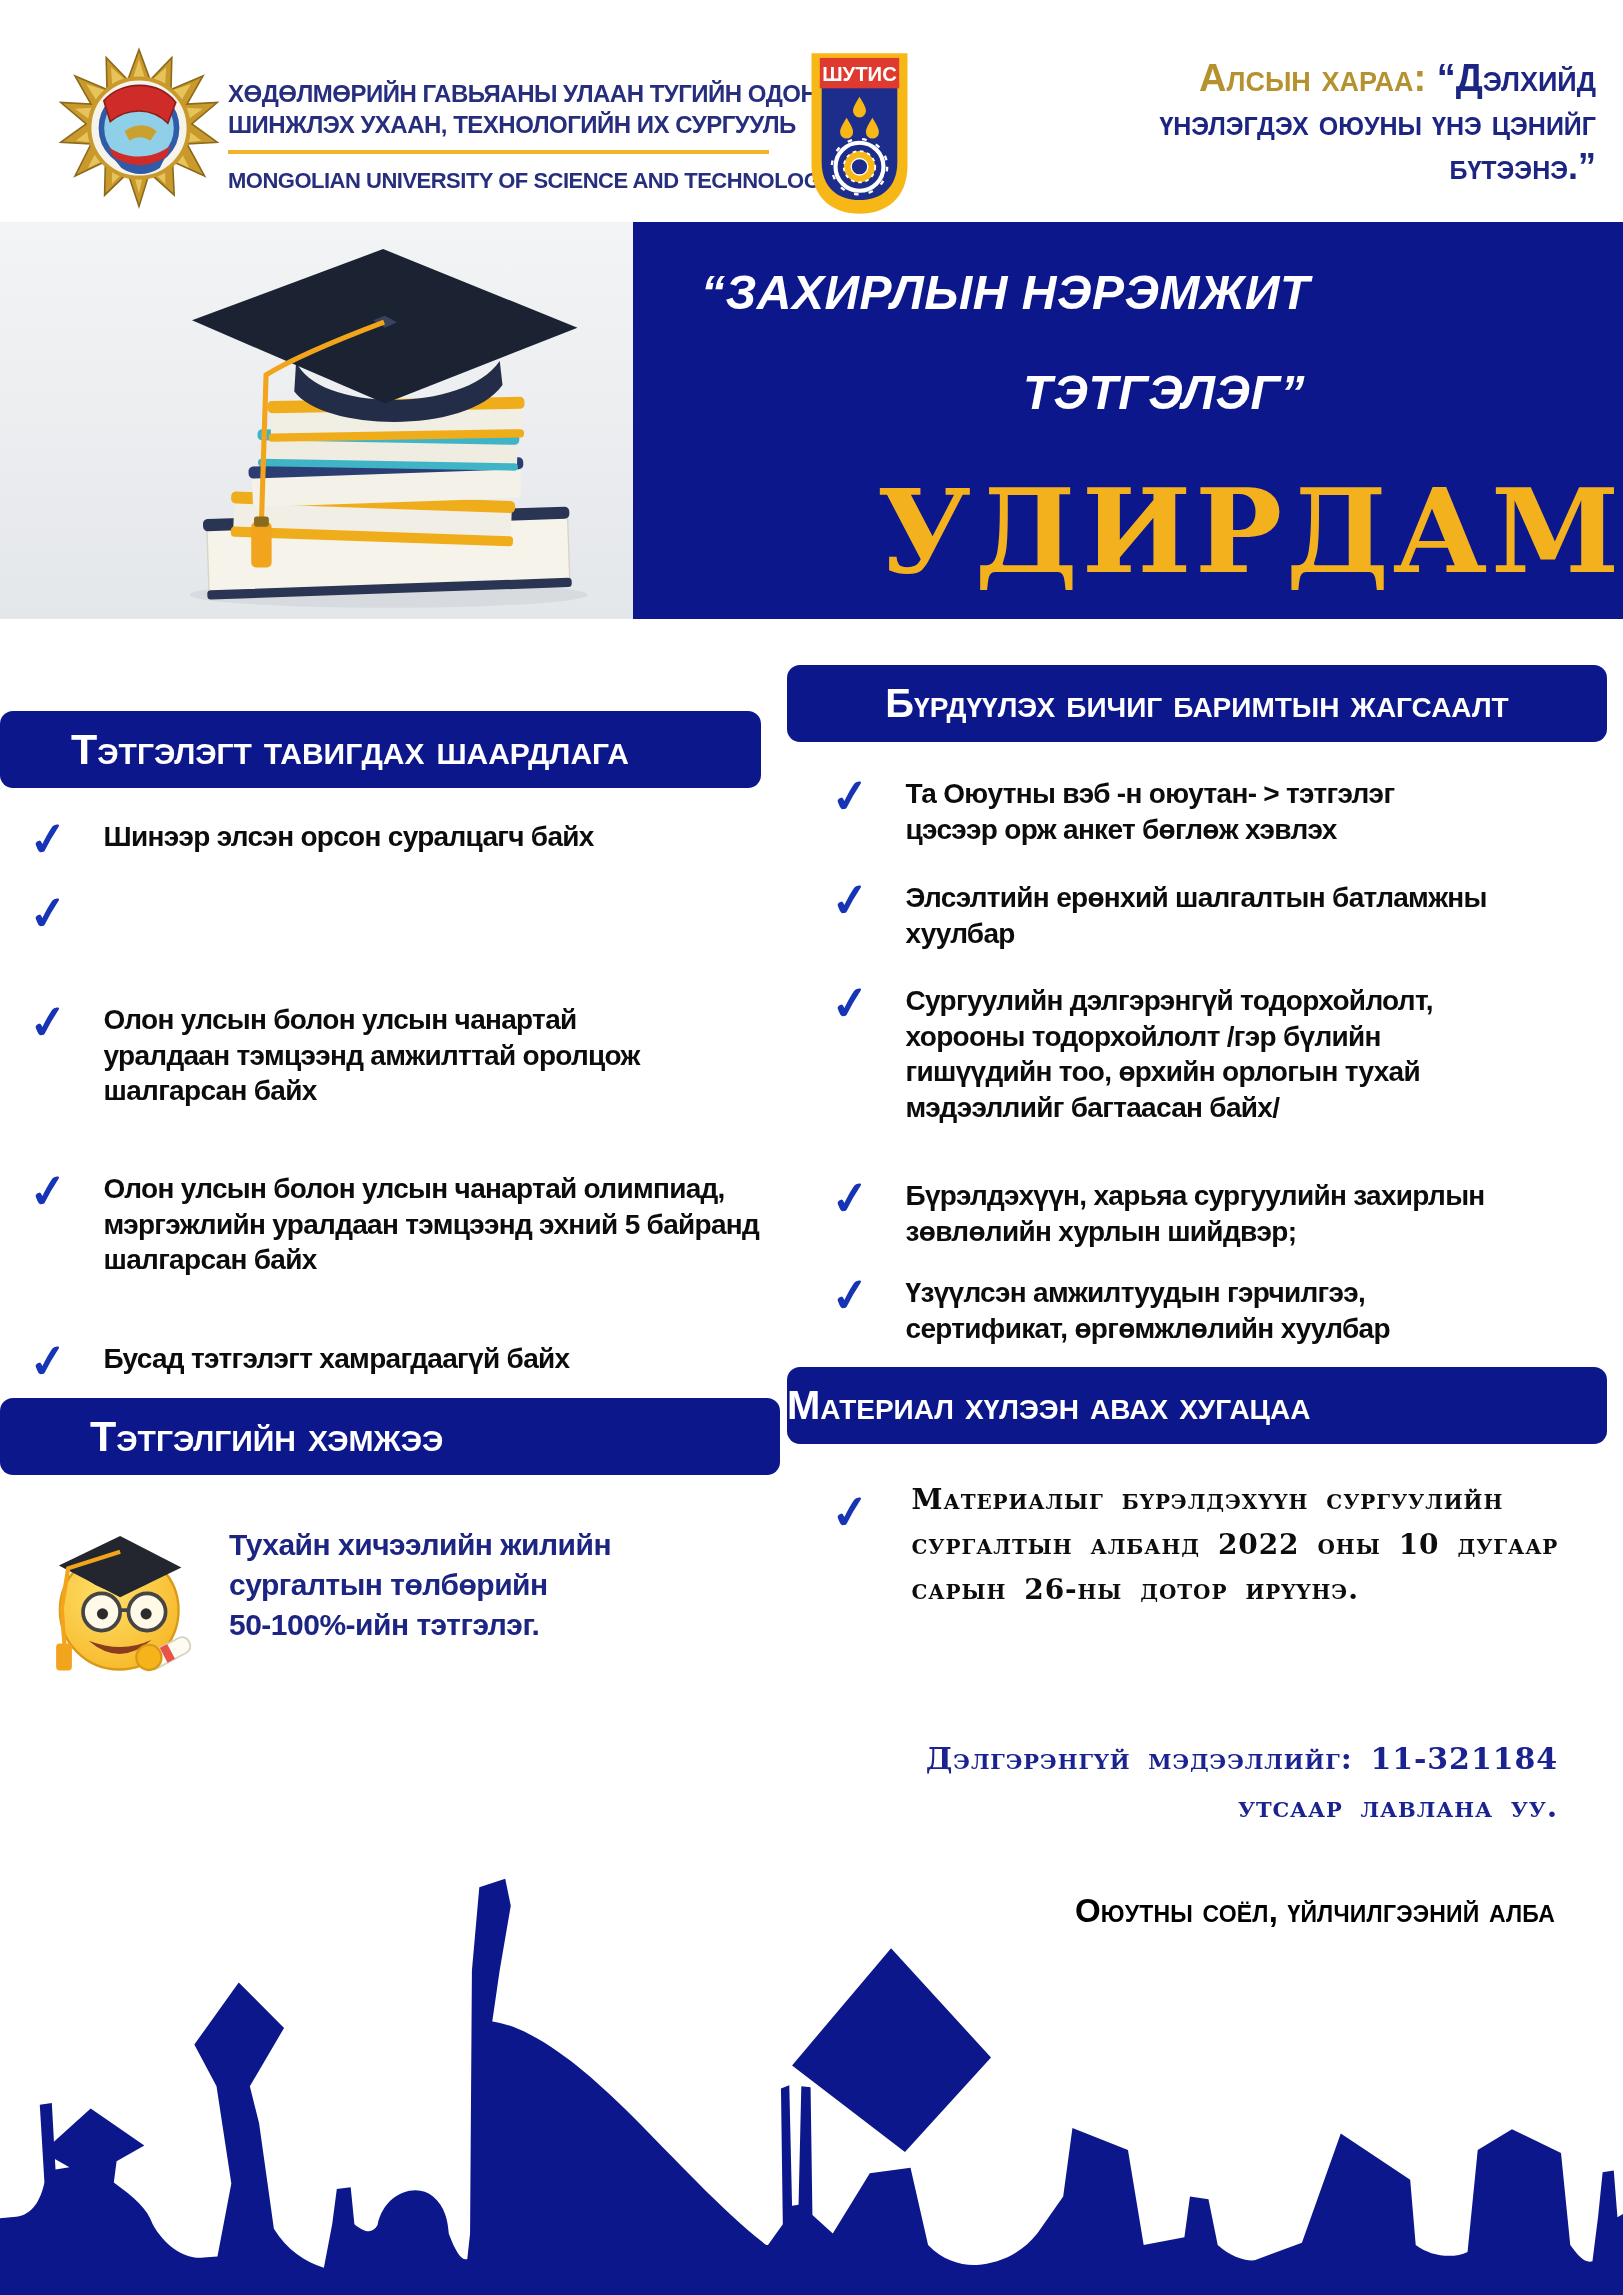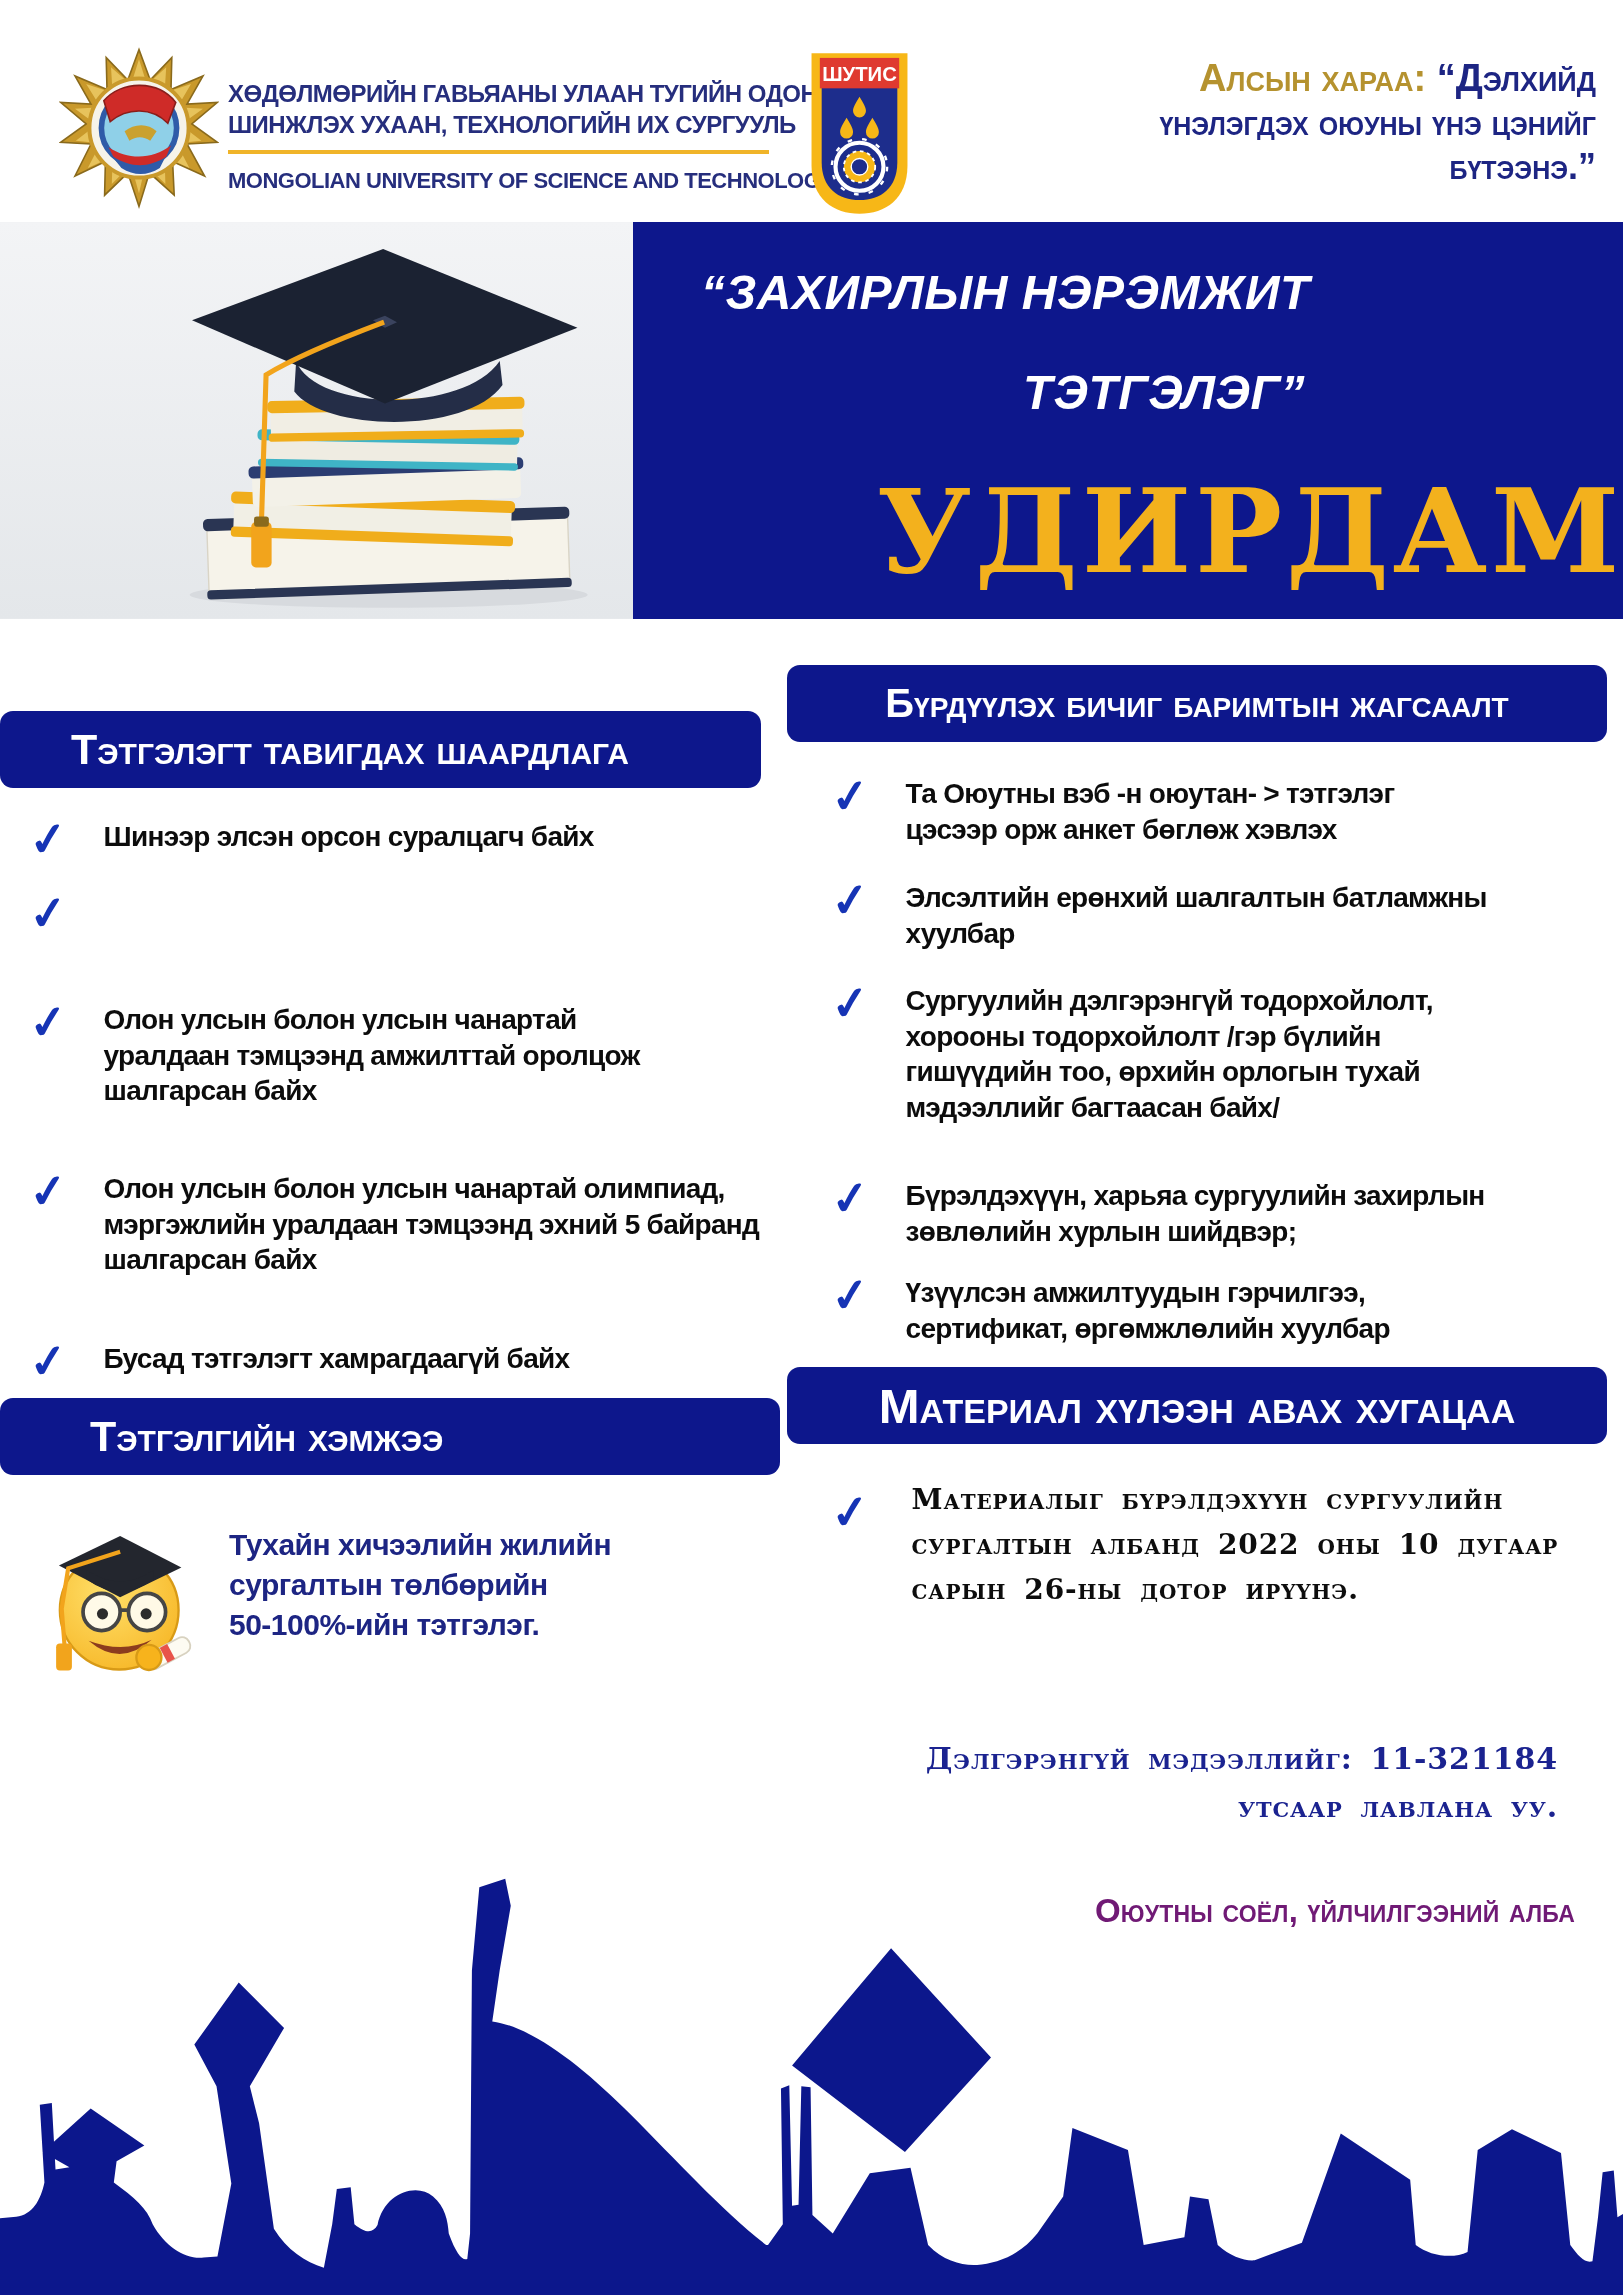--- a/index.html
+++ b/index.html
@@ -27,21 +27,21 @@
              font-style:italic;letter-spacing:0.5px;white-space:nowrap;}
   .banner-sub{position:absolute;left:244px;top:241px;color:#f3b11d;font-size:116px;font-weight:bold;
               font-family:"DejaVu Serif",serif;letter-spacing:3.7px;white-space:nowrap;}
 
   
   .title-box{position:absolute;background:#0d178c;border-radius:13px;display:flex;align-items:center;
              color:#ffffff;font-weight:bold;font-variant:small-caps;}
   .box-req{left:0;top:711px;width:690px;height:77px;padding-left:71px;font-size:43px;}
   .box-amt{left:0;top:1398px;width:690px;height:77px;padding-left:90px;font-size:43px;}
   .box-docs{left:787px;top:665px;width:820px;height:77px;justify-content:center;font-size:40px;}
-  .box-deadline{left:787px;top:1367px;width:820px;height:77px;justify-content:center;font-size:49px;}
+  .box-deadline{left:787px;top:1367px;width:820px;height:77px;justify-content:flex-start;font-size:40px;}
 
   
   .check-item{position:absolute;display:flex;align-items:flex-start;}
   .check-glyph{font-size:46px;line-height:0.9;color:#1634b5;font-weight:bold;
                transform:rotate(-6deg);flex:0 0 auto;}
   .item-text{white-space:pre-line;font-size:28px;font-weight:bold;color:#0c0c0c;
              line-height:1.27;letter-spacing:-0.7px;margin-left:36px;}
   .l-item .item-text{width:657px;}
   .r-item .item-text{width:615px;}
 
@@ -50,21 +50,21 @@
             font-weight:bold;color:#1d2583;line-height:1.33;letter-spacing:-0.5px;}
 
   
   .script{font-family:"DejaVu Serif",serif;font-weight:bold;font-variant:small-caps;}
   .deadline-item{position:absolute;left:831px;top:1478px;display:flex;align-items:flex-start;}
   .deadline-item .check-glyph{margin-top:14px;}
   .deadline-text{margin-left:42px;white-space:pre-line;font-size:28px;color:#0d0d0d;
                  line-height:1.6;letter-spacing:0.9px;word-spacing:7.4px;width:657px;}
   .contact{position:absolute;right:65px;top:1735px;text-align:right;font-size:30px;color:#1b2390;
            line-height:1.6;letter-spacing:0.9px;word-spacing:6.5px;white-space:pre-line;}
-  .dept{position:absolute;right:48px;top:1892px;font-size:33px;font-weight:bold;color:#701a75;
+  .dept{position:absolute;right:68px;top:1892px;font-size:33px;font-weight:bold;color:#000000;
         font-variant:small-caps;letter-spacing:0.2px;z-index:3;}
 
   
   .silhouette{position:absolute;left:0;bottom:0;width:1623px;height:468px;z-index:1;}
 
   .logo{position:absolute;}
 </style>
 </head>
 <body>
 

